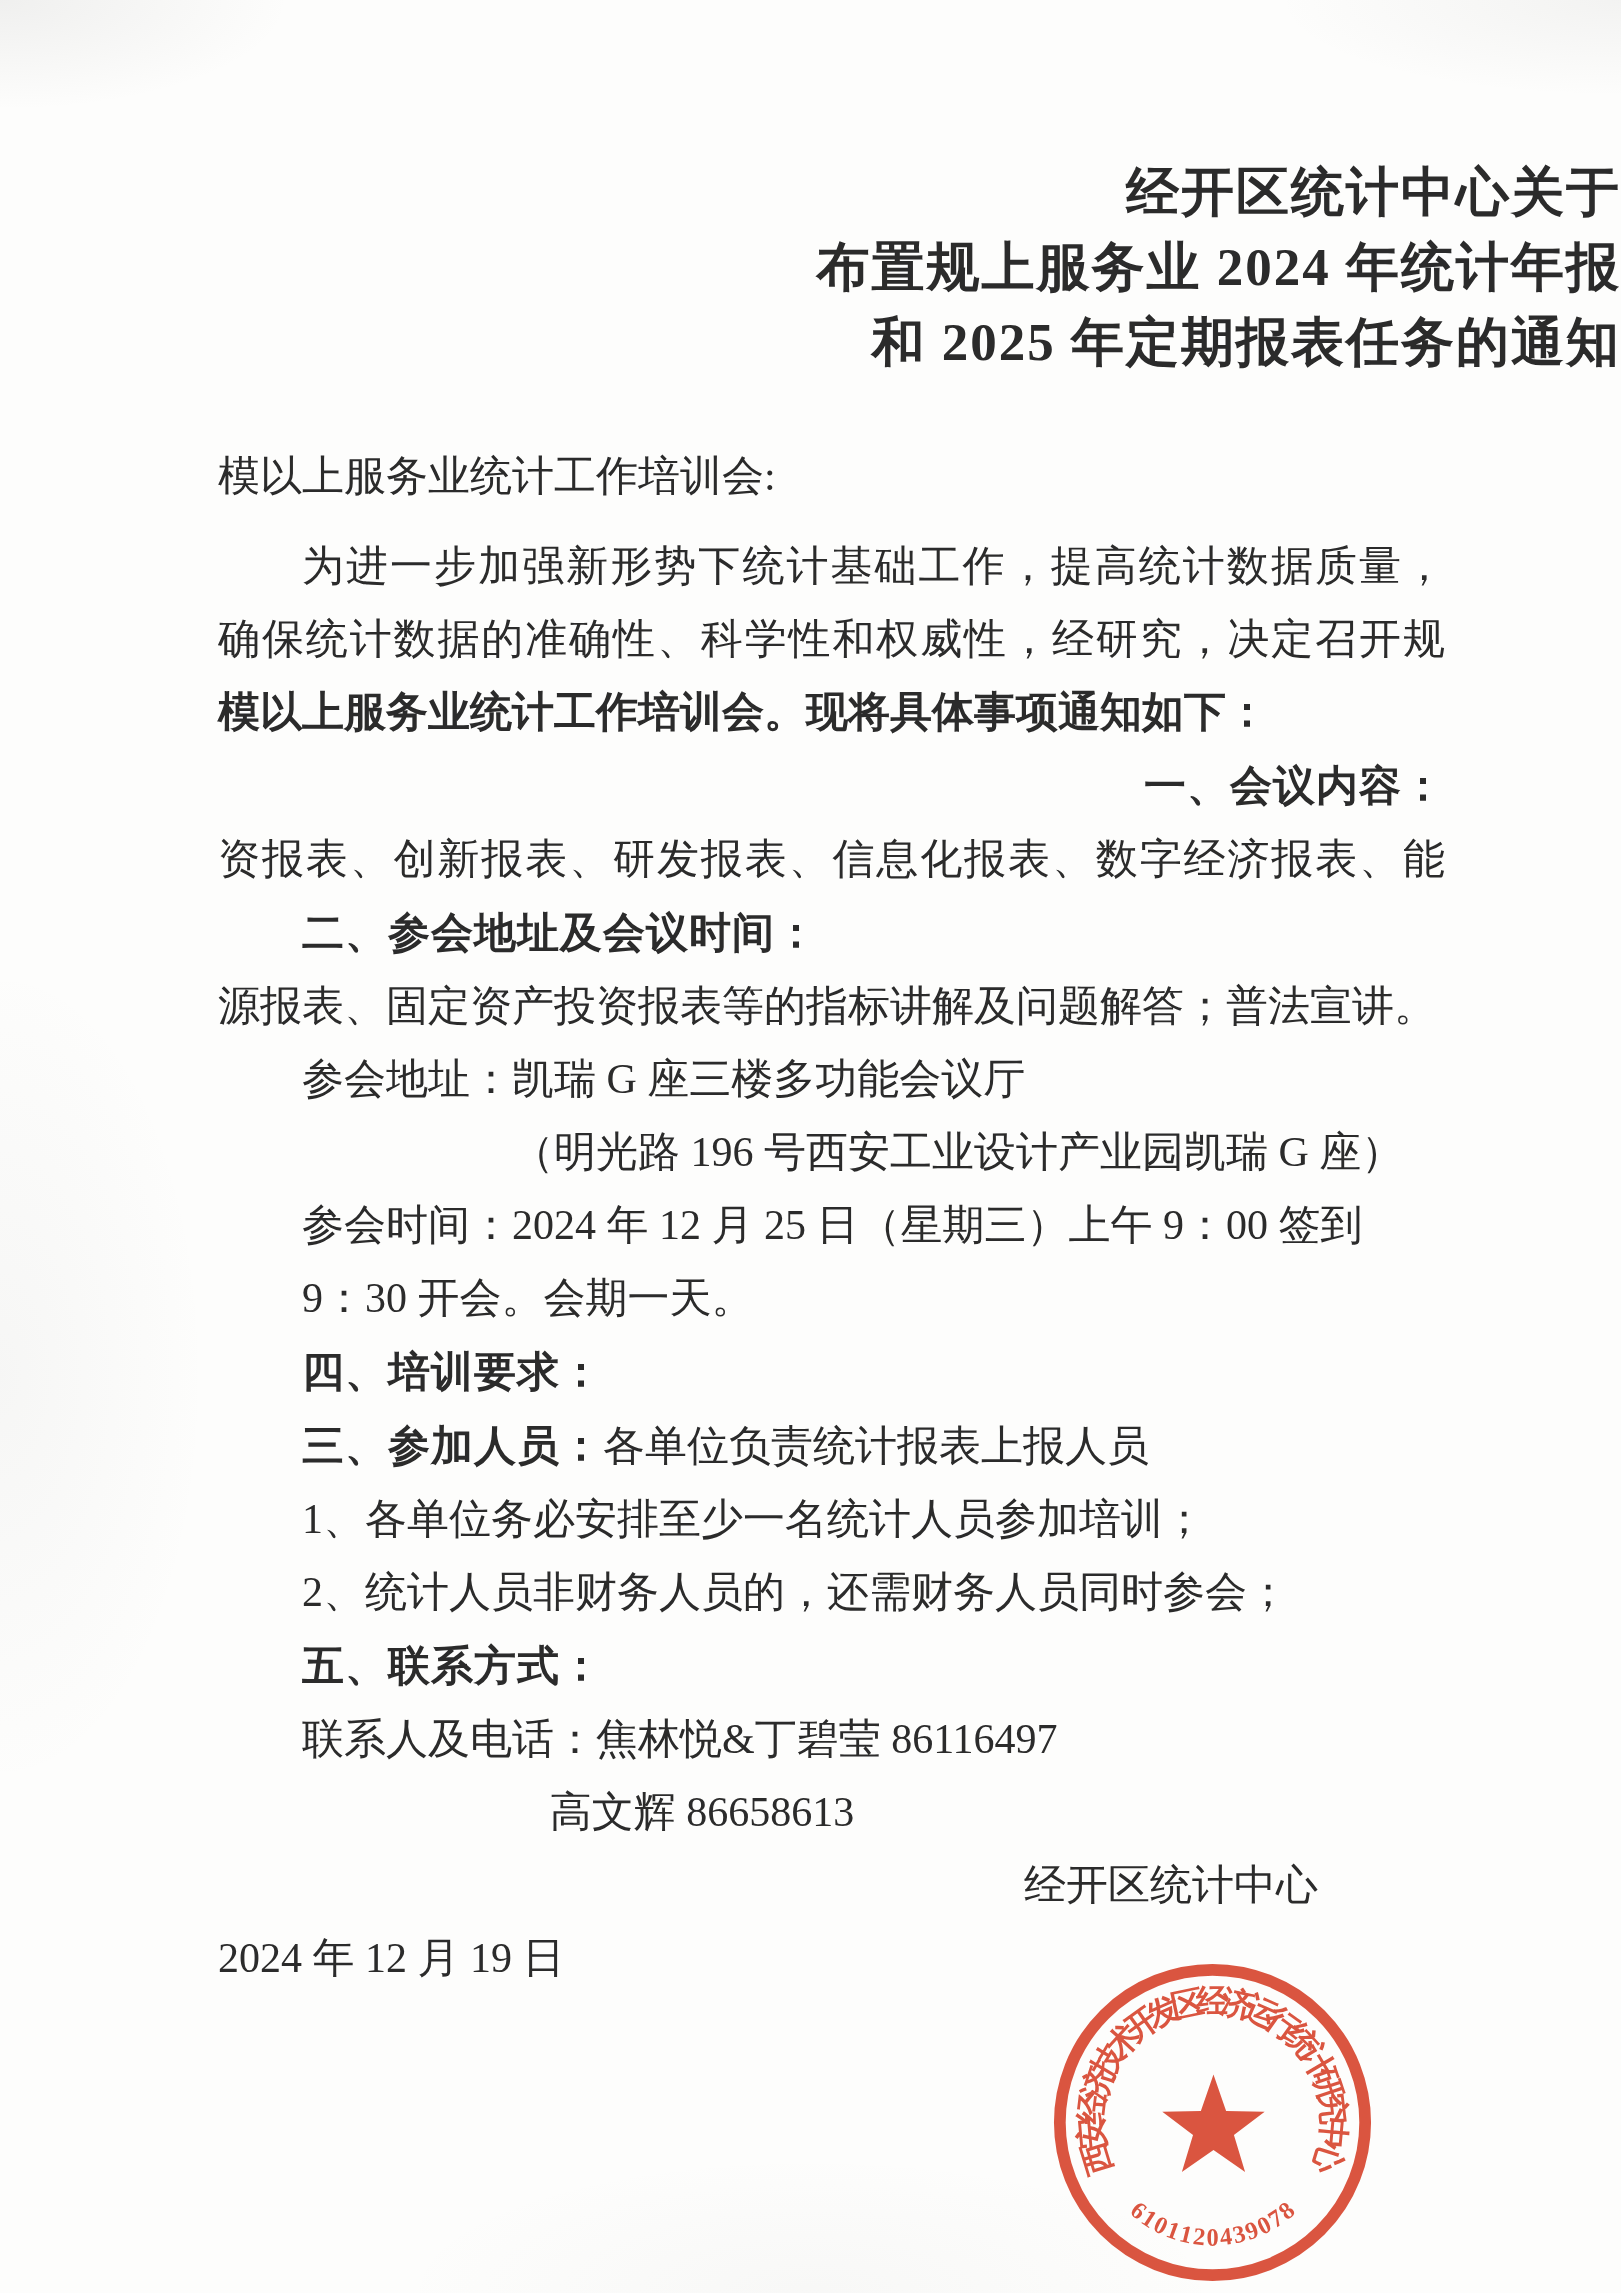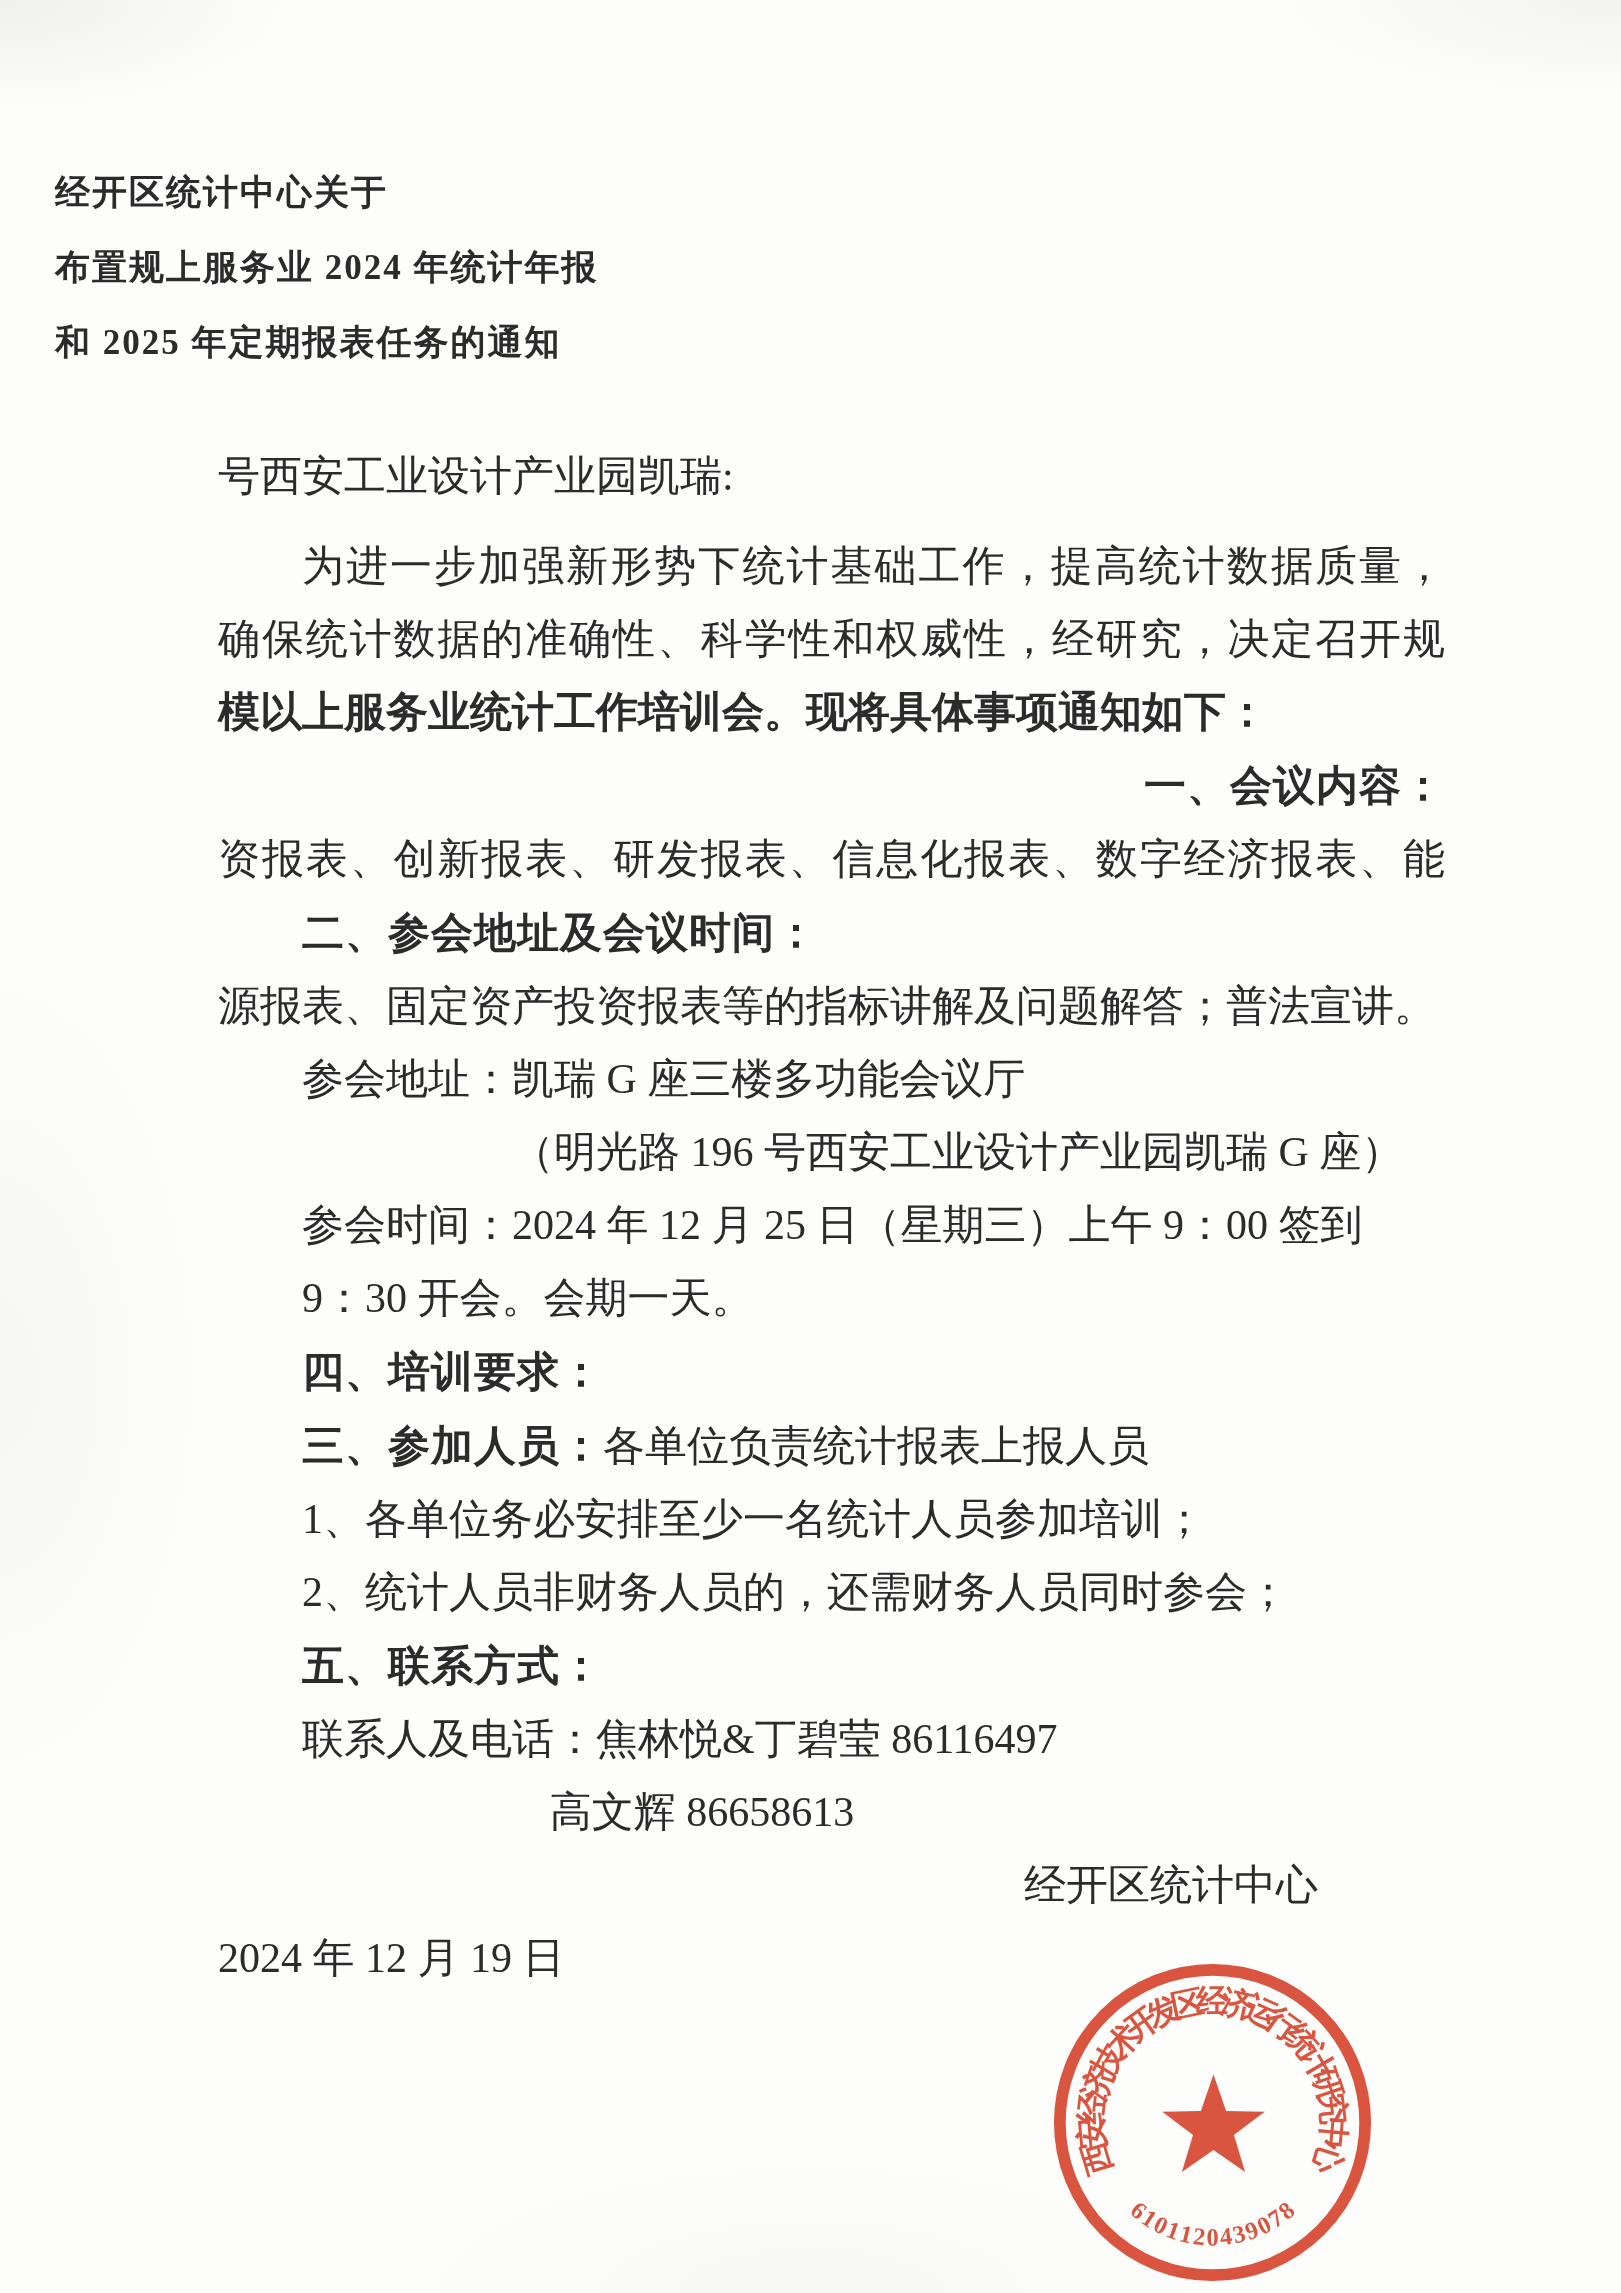--- a/index.html
+++ b/index.html
@@ -9,22 +9,22 @@
     color:var(--ink,#2b2b2b);
     background:
       radial-gradient(ellipse 412px 157px at 0% 0%, rgba(120,120,118,.10), transparent 70%),
       radial-gradient(ellipse 490px 137px at 100% 0%, rgba(120,120,118,.08), transparent 70%),
       radial-gradient(ellipse 294px 588px at 0% 60%, rgba(120,120,118,.05), transparent 70%),
       radial-gradient(ellipse 588px 196px at 50% 100%, rgba(120,120,118,.04), transparent 70%),
       #fdfdfc;
   }
   .page{position:relative;width:100%;height:100%;}
   .title-block{
-    margin-top:155px;padding-left:55px;text-align:left;
-    font-size:35px;line-height:75px;font-weight:700;letter-spacing:2px;
+    margin-top:155px;padding-left:55px;text-align:right;
+    font-size:53px;line-height:75px;font-weight:700;letter-spacing:2px;
   }
   .content{
     padding-left:218px;padding-right:176px;
     font-size:42px;line-height:73px;
   }
   .salutation{margin-top:60px;margin-bottom:16.7px;white-space:nowrap;}
   .line{white-space:nowrap;}
   .line.just{white-space:normal;text-align:justify;text-align-last:justify;}
   .line b, .heading-bold{
     font-weight:700;
@@ -48,21 +48,21 @@
 
 <div class="page">
 
   <div class="title-block">
     <div>经开区统计中心关于</div>
     <div>布置规上服务业 2024 年统计年报</div>
     <div>和 2025 年定期报表任务的通知</div>
   </div>
 
   <div class="content">
-    <div class="salutation">号西安工业设计产业园凯瑞:</div>
+    <div class="salutation">模以上服务业统计工作培训会:</div>
     <div>
         <div class="line just" style="text-indent: 2em;">为进一步加强新形势下统计基础工作，提高统计数据质量，</div>
         <div class="line just" style="text-indent: 0em;">确保统计数据的准确性、科学性和权威性，经研究，决定召开规</div>
         <div class="line" style="text-indent: 0em; font-weight: bold;">模以上服务业统计工作培训会。现将具体事项通知如下：</div>
         <div class="line" style="text-indent: 2em; text-align: right;"><b>一、会议内容：</b></div>
         <div class="line just" style="text-indent: 0em;">资报表、创新报表、研发报表、信息化报表、数字经济报表、能</div>
         <div class="line" style="text-indent: 2em;"><b>二、参会地址及会议时间：</b></div>
         <div class="line" style="text-indent: 0em;">源报表、固定资产投资报表等的指标讲解及问题解答；普法宣讲。</div>
         <div class="line" style="text-indent: 2em;">参会地址：凯瑞 G 座三楼多功能会议厅</div>
         <div class="line" style="text-indent: 7em;">（明光路 196 号西安工业设计产业园凯瑞 G 座）</div>

